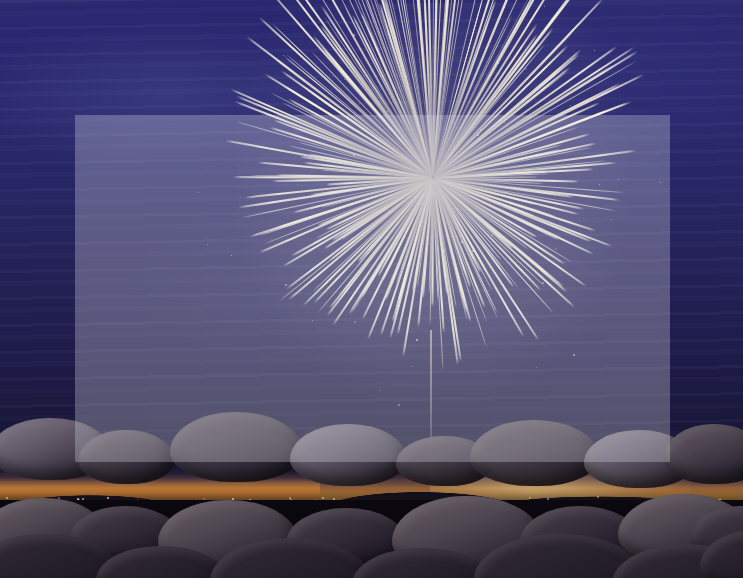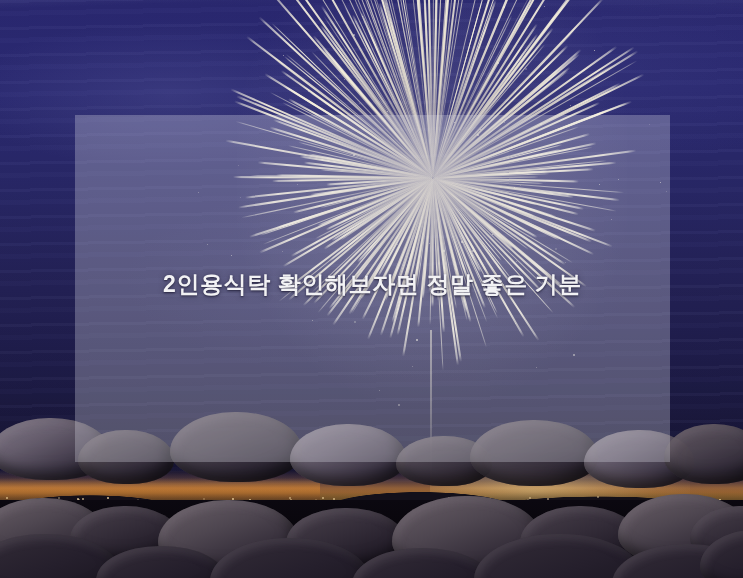--- a/index.html
+++ b/index.html
@@ -707,15 +707,14 @@
       <div class="rock darker" style="left: 96px; top: 546px; width: 130px; height: 60px;"></div>
       <div class="rock darker" style="left: 210px; top: 538px; width: 160px; height: 76px;"></div>
       <div class="rock darker" style="left: 352px; top: 548px; width: 140px; height: 64px;"></div>
       <div class="rock darker" style="left: 474px; top: 534px; width: 170px; height: 80px;"></div>
       <div class="rock darker" style="left: 612px; top: 544px; width: 150px; height: 70px;"></div>
       <div class="rock darker" style="left: 700px; top: 530px; width: 110px; height: 64px;"></div>
     </div>
 
   <div class="overlay-panel"></div>
 
-  <div class="caption">2인용식탁 확인해보자면 정말 좋은 기분</div>
 
 </div>
 
 </body></html>

